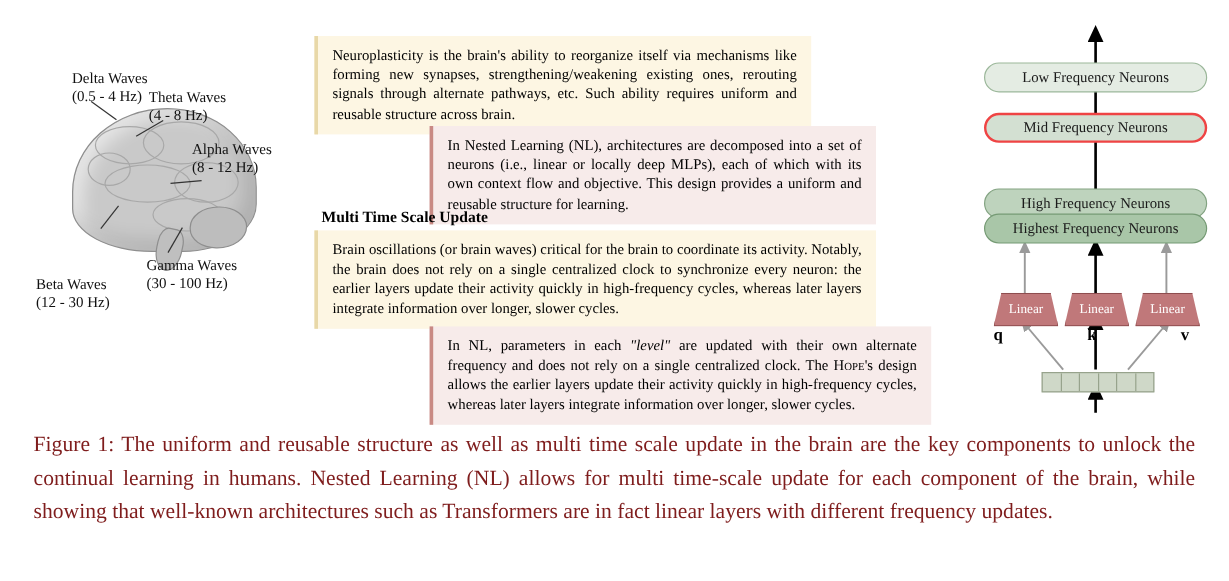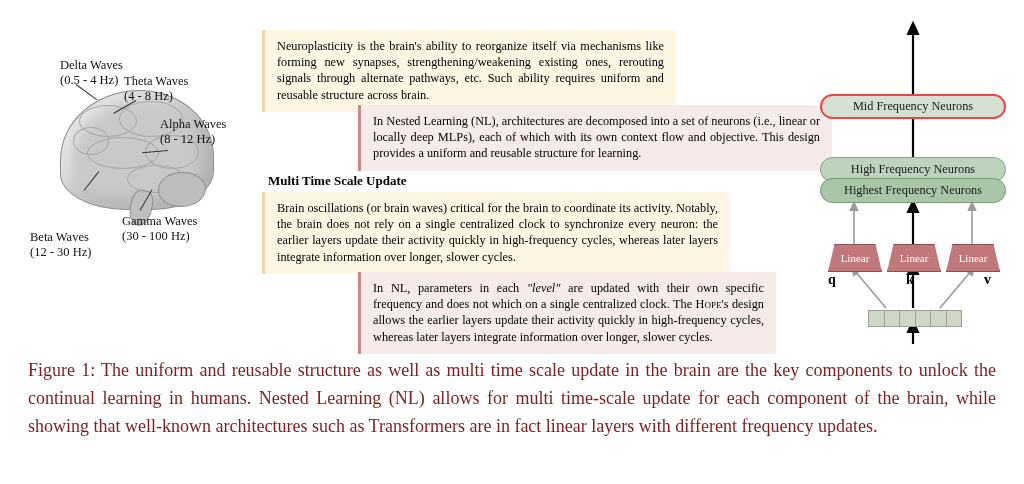--- a/index.html
+++ b/index.html
@@ -224,32 +224,32 @@
       <span>Gamma Waves</span>
       <span class="freq">(30 - 100 Hz)</span>
     </div>
   </div>
 
 
   <div class="block cream block-pad" style="left:262px; top:30px; width:414px;">
     <p>Neuroplasticity is the brain's ability to reorganize itself via mechanisms like forming new synapses, strengthening/weakening existing ones, rerouting signals through alternate pathways, etc. Such ability requires uniform and reusable structure across brain.</p>
   </div>
 
-  <div class="block pink block-pad" style="left:358px; top:105px; width:474px;">
+  <div class="block pink block-pad" style="left:358px; top:105px; width:372px;">
     <p>In Nested Learning (NL), architectures are decomposed into a set of neurons (i.e., linear or locally deep MLPs), each of which with its own context flow and objective. This design provides a uniform and reusable structure for learning.</p>
   </div>
 
   <div class="heading-plain" style="left:268px; top:173px;">Multi Time Scale Update</div>
 
   <div class="block cream block-pad" style="left:262px; top:192px; width:468px;">
     <p>Brain oscillations (or brain waves) critical for the brain to coordinate its activity. Notably, the brain does not rely on a single centralized clock to synchronize every neuron: the earlier layers update their activity quickly in high-frequency cycles, whereas later layers integrate information over longer, slower cycles.</p>
   </div>
 
   <div class="block pink block-pad" style="left:358px; top:272px; width:418px;">
-    <p><span>In NL, parameters in each </span><span class="it">"level"</span><span> are updated with their own specific frequency and does not which on a single centralized clock. The </span><span class="sc">Hope</span><span>'s design allows the earlier layers update their activity quickly in high-frequency cycles, whereas later layers integrate information over longer, slower cycles.</span></p>
+    <p><span>In NL, parameters in each </span><span class="it">"level"</span><span> are updated with their own alternate frequency and does not rely on a single centralized clock. The </span><span class="sc">Hope</span><span>'s design allows the earlier layers update their activity quickly in high-frequency cycles, whereas later layers integrate information over longer, slower cycles.</span></p>
   </div>
 
   <div id="diagram">
 
     <svg width="212" height="335" style="position:absolute; left:0; top:0;">
       <defs>
         <marker id="ah-black" markerWidth="7" markerHeight="7" refX="3.2" refY="3" orient="auto">
           <path d="M0,0 L6.5,3 L0,6 Z" fill="#000"></path>
         </marker>
         <marker id="ah-gray" markerWidth="7" markerHeight="7" refX="3.2" refY="3" orient="auto">
@@ -263,20 +263,21 @@
 
       <line x1="107" y1="294" x2="107" y2="254" stroke="#000" stroke-width="2.2" marker-end="url(#ah-black)"></line>
       <line x1="80" y1="294" x2="48" y2="256" stroke="#9a9a9a" stroke-width="1.6" marker-end="url(#ah-gray)"></line>
       <line x1="134" y1="294" x2="166" y2="256" stroke="#9a9a9a" stroke-width="1.6" marker-end="url(#ah-gray)"></line>
 
       <line x1="48" y1="232" x2="48" y2="192" stroke="#9a9a9a" stroke-width="1.6" marker-end="url(#ah-gray)"></line>
       <line x1="107" y1="232" x2="107" y2="192" stroke="#000" stroke-width="2.2" marker-end="url(#ah-black)"></line>
       <line x1="166" y1="232" x2="166" y2="192" stroke="#9a9a9a" stroke-width="1.6" marker-end="url(#ah-gray)"></line>
     </svg>
 
+    <div class="neuron-box nb1">Low Frequency Neurons</div>
     <div class="neuron-box nb2">Mid Frequency Neurons</div>
     <div class="neuron-box nb3">High Frequency Neurons</div>
     <div class="neuron-box nb4">Highest Frequency Neurons</div>
 
     <div class="trapezoid" style="left:22px; top:230px;">Linear</div>
     <div class="trapezoid" style="left:81px; top:230px;">Linear</div>
     <div class="trapezoid" style="left:140px; top:230px;">Linear</div>
 
     <div class="qkv" style="left:22px; top:258px;">q</div>
     <div class="qkv" style="left:100px; top:258px;">k</div>

